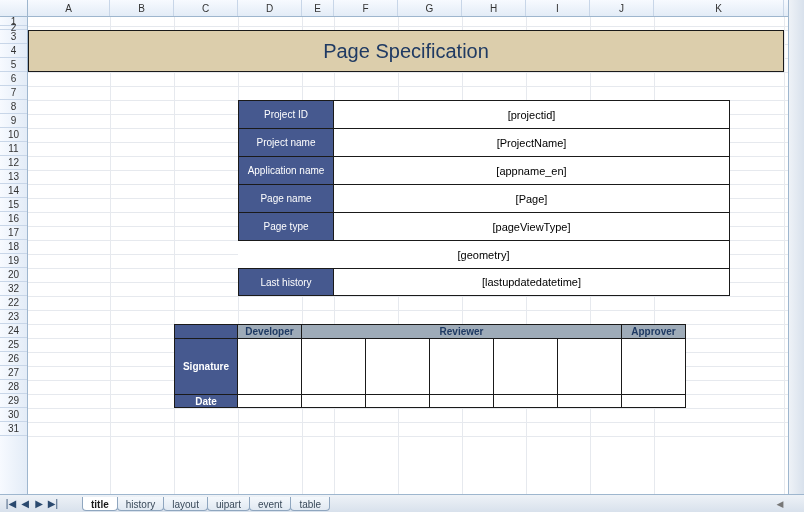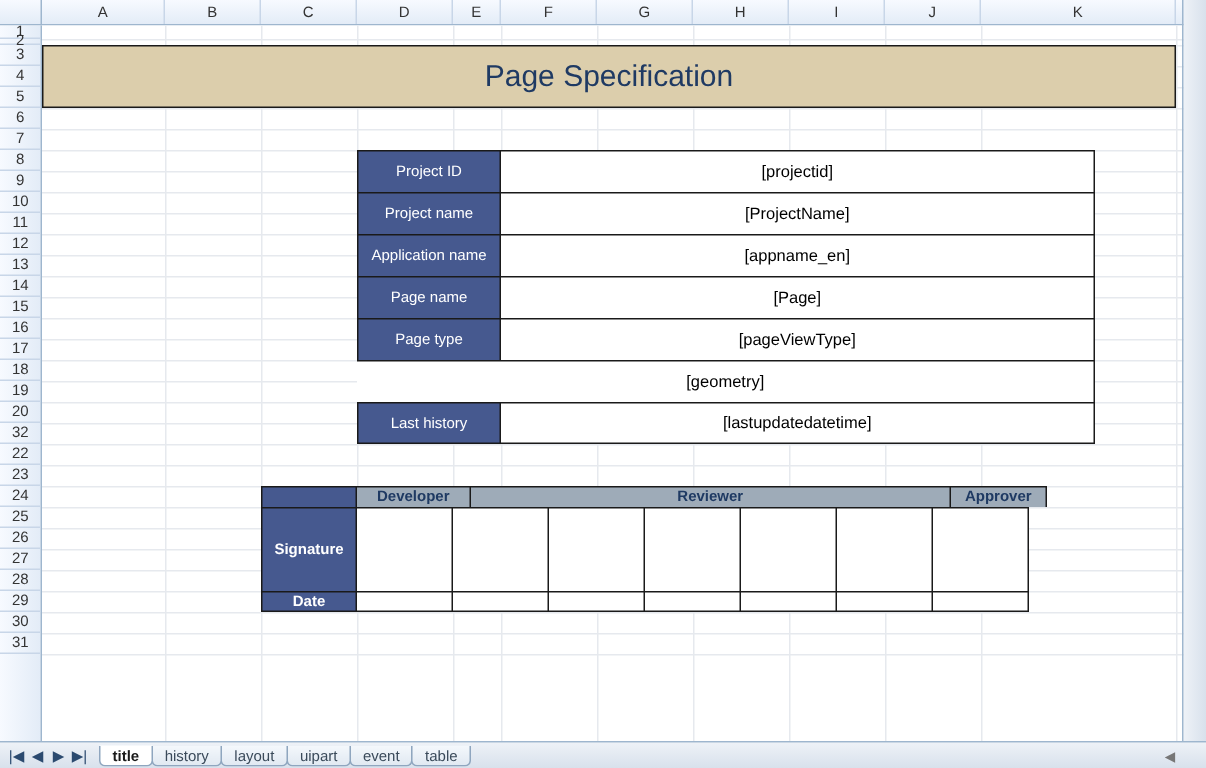--- a/index.html
+++ b/index.html
@@ -26,34 +26,34 @@
 .spec { position:absolute; left:210px; top:83px; width:492px; }
 .spec-row { display:flex; height:28px; }
 .spec-label { width:96px; background:#46598f; color:#fff; font-size:10px; display:flex; align-items:center; justify-content:center; border:1px solid #1a1a1a; border-bottom:none; }
 .spec-value { flex:1; background:#fff; font-size:11px; display:flex; align-items:center; justify-content:center; border:1px solid #1a1a1a; border-left:none; border-bottom:none; }
 .spec-row:last-child .spec-label, .spec-row:last-child .spec-value { border-bottom:1px solid #1a1a1a; }
 
 .sig { position:absolute; left:146px; top:307px; width:610px; }
 .sig-hrow { display:flex; height:14px; }
 .sig-hrow .hcorner { width:64px; background:#46598f; border:1px solid #1a1a1a; border-bottom:none; }
 .sig-hrow .hcol { background:#9eabb8; color:#1f3a63; font-size:10px; font-weight:bold; display:flex; align-items:center; justify-content:center; border:1px solid #1a1a1a; border-left:none; border-bottom:none; }
-.hcol.dev{width:76px}.hcol.rev{width:320px}.hcol.app{width:64px}
+.hcol.dev{width:64px}.hcol.rev{width:320px}.hcol.app{width:64px}
 
 .sig-srow { display:flex; height:56px; }
 .sig-srow .lab { width:64px; background:#46598f; color:#fff; font-size:10px; display:flex; align-items:center; justify-content:center; font-weight:bold; border:1px solid #1a1a1a; border-bottom:none; }
 .sig-srow .cell { width:64px; border:1px solid #1a1a1a; border-left:none; border-bottom:none; background:#fff; }
 
 .sig-drow { display:flex; height:14px; }
 .sig-drow .lab { width:64px; background:#46598f; color:#fff; font-size:10px; display:flex; align-items:center; justify-content:center; font-weight:bold; border:1px solid #1a1a1a; }
 .sig-drow .cell { width:64px; border:1px solid #1a1a1a; border-left:none; background:#fff; }
 
 .tabbar { position:absolute; left:0; bottom:0; width:804px; height:18px; background:linear-gradient(#eef2f7,#d8e1ec); border-top:1px solid #9eb6ce; display:flex; align-items:center; font-size:10px; }
 .navbtns { display:flex; padding:0 4px; }
 .navbtn { width:14px; height:14px; display:flex; align-items:center; justify-content:center; color:#2b4a6f; cursor:pointer; }
-.tabs { display:flex; margin-left:2px; }
+.tabs { display:flex; margin-left:18px; }
 .tab { padding:2px 8px 0 8px; border:1px solid #8fa6bf; border-top:none; background:linear-gradient(#f4f8fc,#e1e9f2); color:#3a4a5a; border-radius:0 0 4px 4px; margin-right:-1px; cursor:pointer; }
 .tab.active { background:#fff; font-weight:bold; color:#1a1a1a; }
 .scroll-r { position:absolute; right:0; top:0; width:16px; height:494px; background:linear-gradient(90deg,#eef2f7,#d8e1ec); border-left:1px solid #9eb6ce; }
 .sep { position:absolute; right:20px; bottom:2px; width:8px; height:12px; display:flex; align-items:center; justify-content:center; font-size:9px; color:#777; }
 </style>
 </head>
 <body>
 
 <div class="colheaders">
   <div class="corner"></div>

